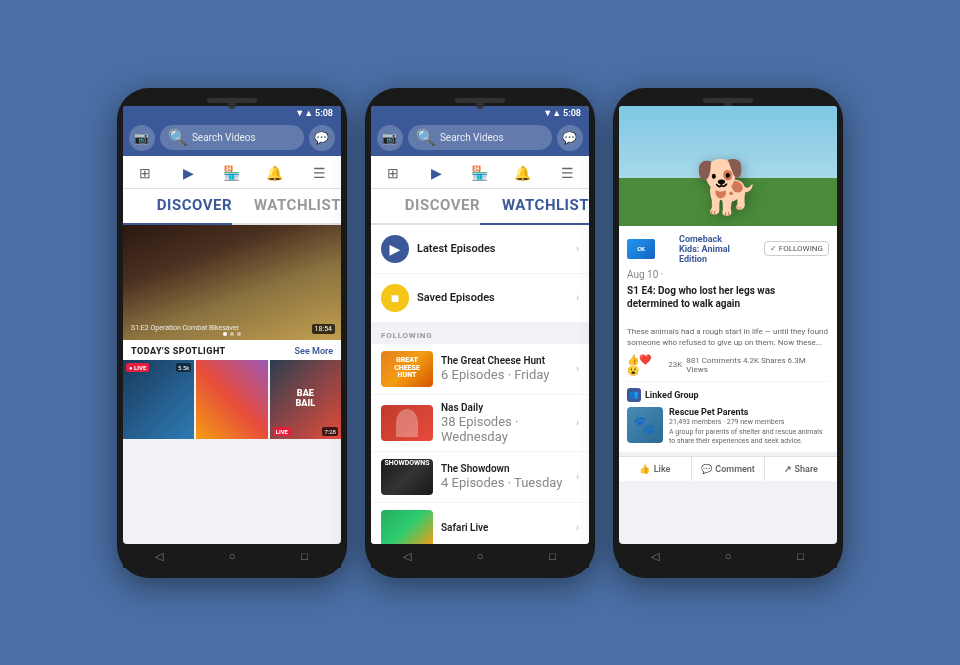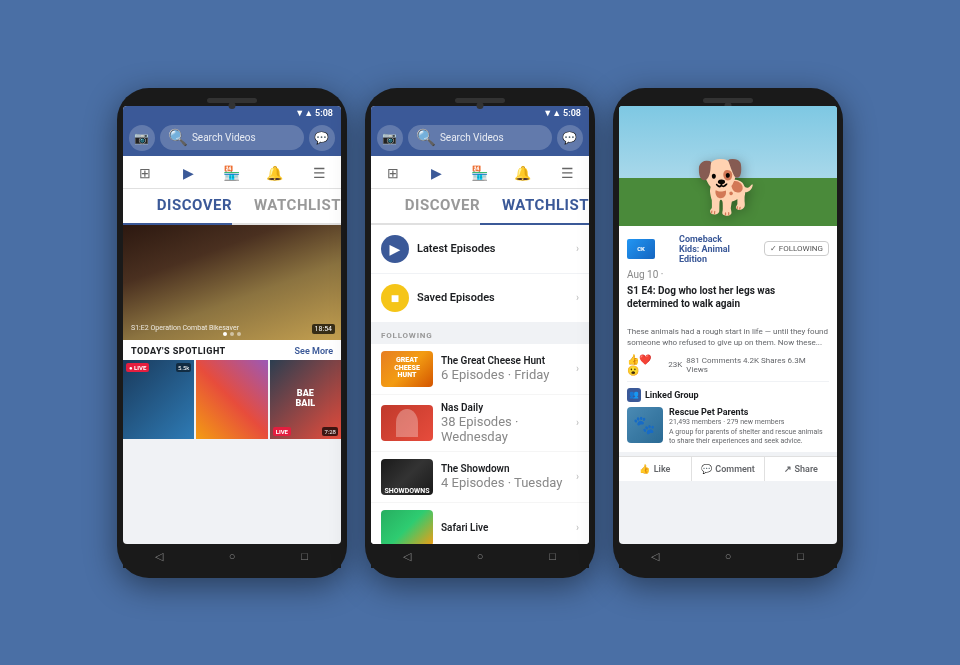--- a/index.html
+++ b/index.html
@@ -577,21 +577,21 @@
     }
     .thumb-nas {
       background: linear-gradient(135deg, #c0392b, #e74c3c);
       display: flex;
       align-items: center;
       justify-content: center;
     }
     .thumb-showdown {
       background: linear-gradient(135deg, #1a1a1a, #333, #1a1a1a);
       display: flex;
-      align-items: flex-end;
+      align-items: flex-start;
       justify-content: center;
       color: white;
       font-size: 7px;
       font-weight: 700;
     }
     .thumb-safari {
       background: linear-gradient(135deg, #27ae60, #2ecc71, #f39c12);
     }
   </style>
 </head>

